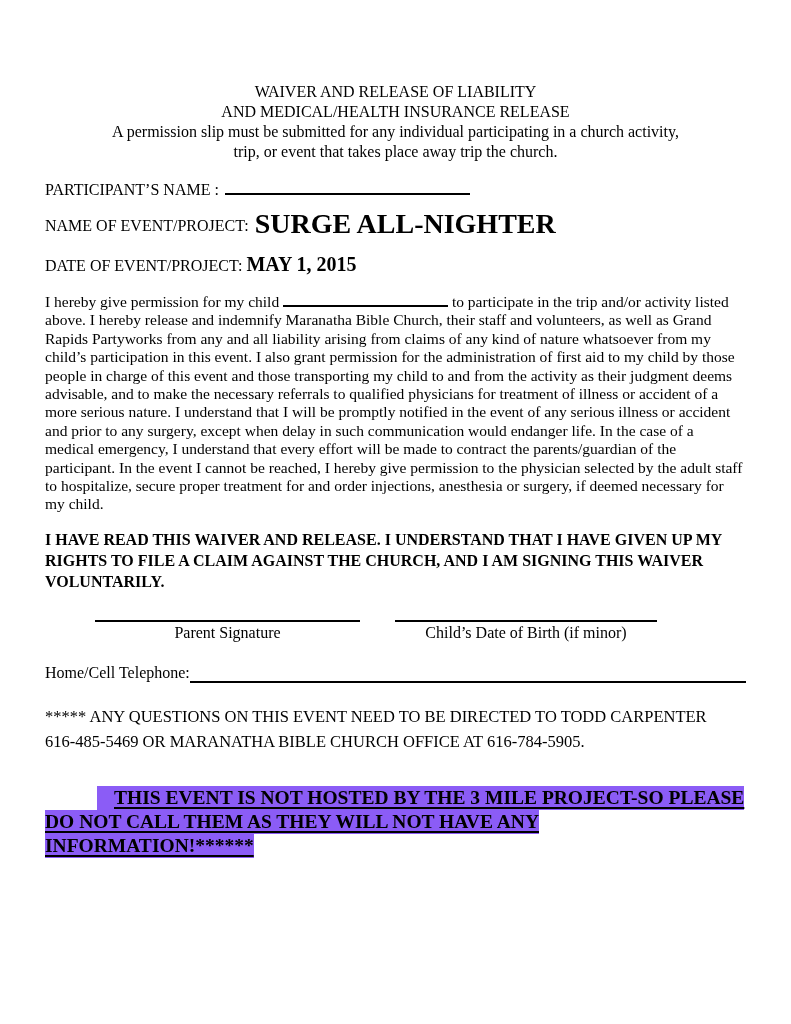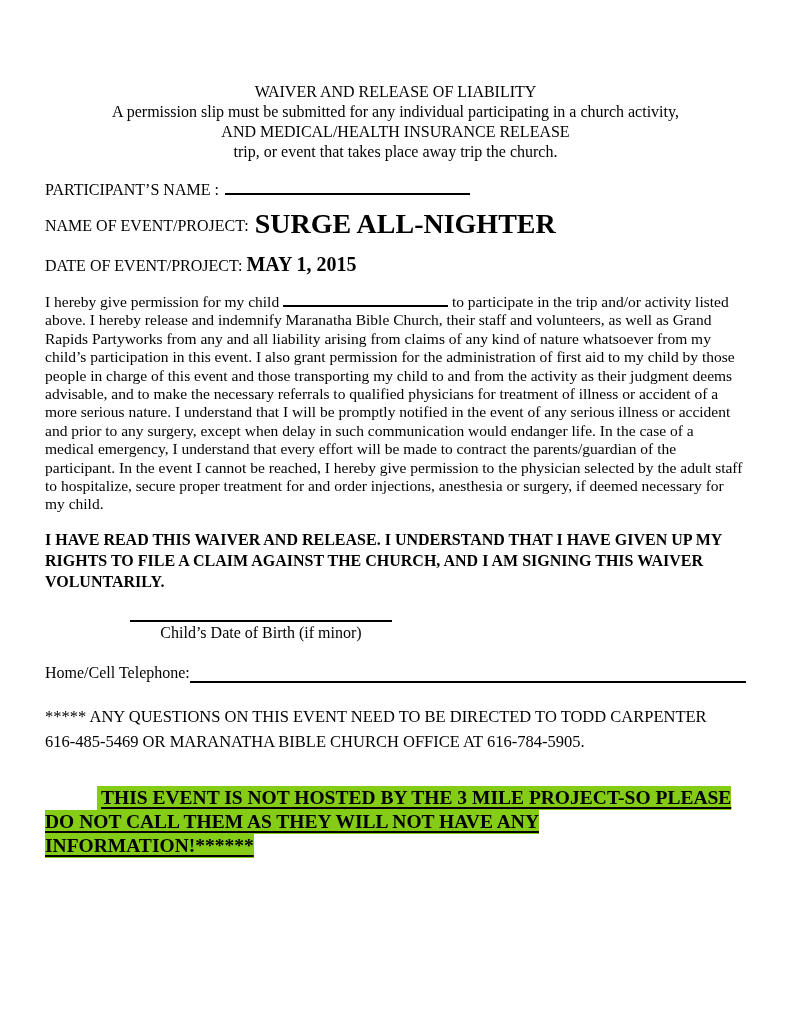--- a/index.html
+++ b/index.html
@@ -64,38 +64,38 @@
   .note { margin-top:21px; font-size:16.5px; line-height:25px; }
   .highlight-par {
     margin:32px 0 0 0;
     width:706px;
     font-weight:bold;
     font-size:19.5px;
     line-height:24px;
     text-indent:52px;
   }
   .highlight-par mark {
-    background:#84cc16;
+    background:#8b5cf6;
     color:#000;
     text-decoration:underline;
     text-decoration-thickness:2px;
     text-underline-offset:3px;
-    padding:1px 0 2px 4px;
+    padding:1px 0 2px 17px;
   }
 </style>
 </head>
 <body>
 
 <div class="page">
 
 
   <div>
     <div class="sub">WAIVER AND RELEASE OF LIABILITY</div>
+    <div class="sub">AND MEDICAL/HEALTH INSURANCE RELEASE</div>
     <div class="sub">A permission slip must be submitted for any individual participating in a church activity,</div>
-    <div class="sub">AND MEDICAL/HEALTH INSURANCE RELEASE</div>
     <div class="sub">trip, or event that takes place away trip the church.</div>
   </div>
 
   <div class="row row-participant">
     <span class="caps-label">PARTICIPANT’S NAME :</span><span class="blank blank-participant"></span>
   </div>
 
   <div class="row row-event">
     <span class="caps-label">NAME OF EVENT/PROJECT:</span><span class="event-value">SURGE ALL-NIGHTER</span>
   </div>
@@ -111,20 +111,24 @@
   </p>
 
   <div class="waiver">
     <div><span class="waiver-line">I HAVE READ THIS WAIVER AND RELEASE. I UNDERSTAND THAT I HAVE GIVEN UP MY</span></div>
     <div><span class="waiver-line">RIGHTS TO FILE A CLAIM AGAINST THE CHURCH, AND I AM SIGNING THIS WAIVER</span></div>
     <div><span class="waiver-line">VOLUNTARILY.</span></div>
   </div>
 
 
   <div class="sig-row">
+    <div class="sig-col1">
+      <div class="sig-line"></div>
+      <div class="sig-label">Parent Signature</div>
+    </div>
     <div class="sig-col2">
       <div class="sig-line"></div>
       <div class="sig-label">Child’s Date of Birth (if minor)</div>
     </div>
   </div>
 
   <div class="fill-row">
     <span class="fill-label">Home/Cell Telephone:</span>
     <span class="fill-line"></span>
   </div>

